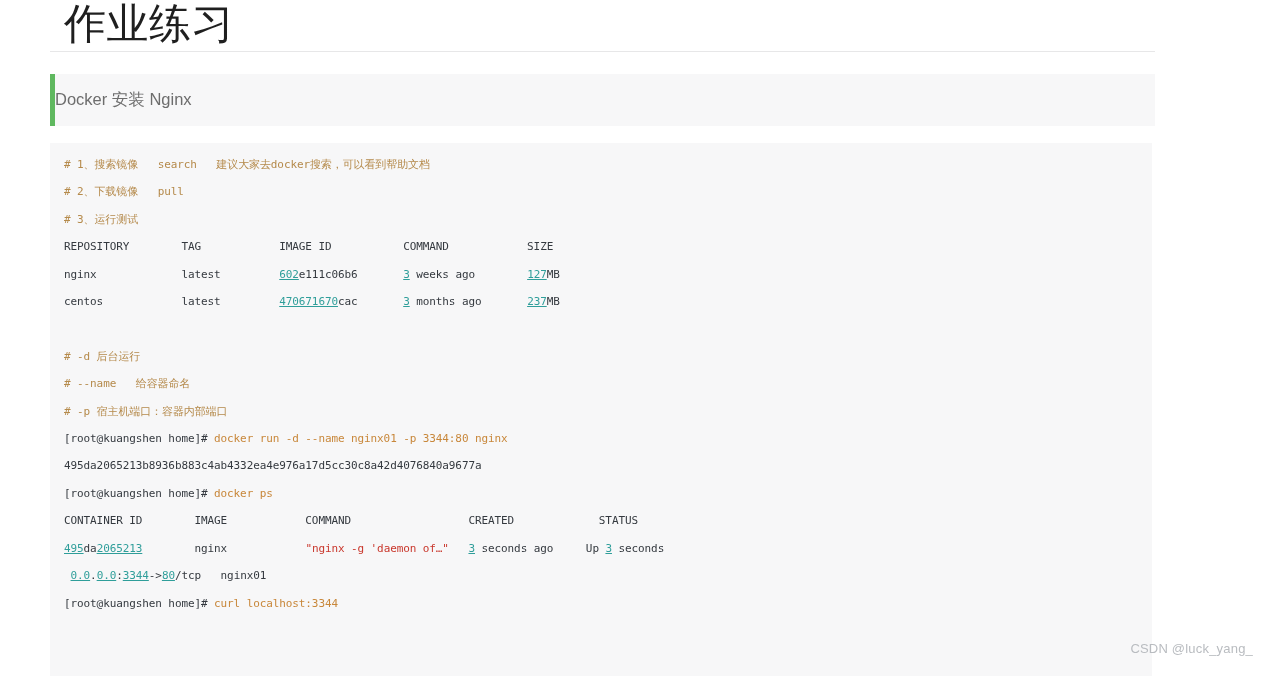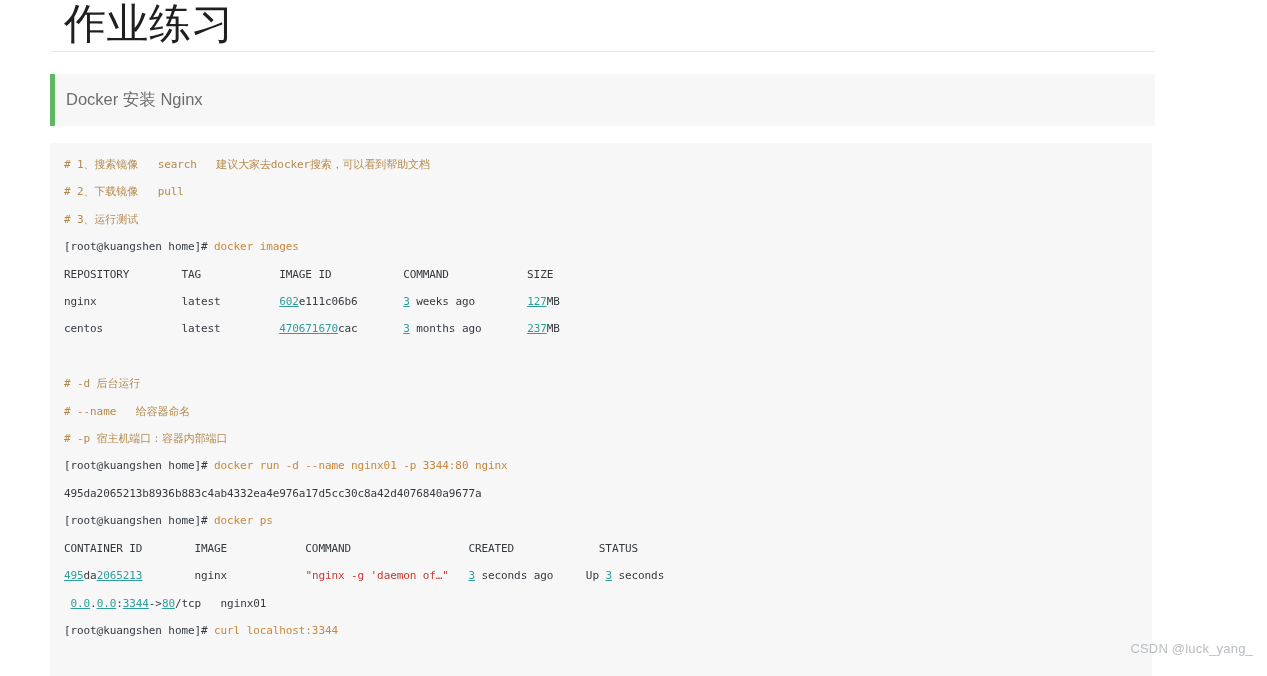--- a/index.html
+++ b/index.html
@@ -43,21 +43,21 @@
     top: 74px;
     width: 1105px;
     height: 52px;
     background: #f7f7f8;
     border-left: 5px solid #5fb85f;
     box-sizing: border-box;
     display: flex;
     align-items: center;
   }
   #blockquote-text {
-    padding-left: 11px;
+    padding-left: 0;
     font-size: 16.5px;
     color: #6d6d6d;
     font-family: "Liberation Sans", sans-serif;
   }
 
   
   #code-block {
     position: absolute;
     left: 50px;
     top: 143px;
@@ -105,21 +105,20 @@
 
 <div id="blockquote">
   <div id="blockquote-text">Docker 安装 Nginx</div>
 </div>
 
 <div id="code-block">
   <div id="code-lines">
       <div class="code-line"><span class="cmt"># 1、搜索镜像   search   建议大家去docker搜索，可以看到帮助文档</span></div>
       <div class="code-line"><span class="cmt"># 2、下载镜像   pull</span></div>
       <div class="code-line"><span class="cmt"># 3、运行测试</span></div>
-      <div class="code-line"><span class="prompt">[root@kuangshen home]# </span><span class="cmd">docker images</span></div>
       <div class="code-line"><span class="plain">REPOSITORY        TAG            IMAGE ID           COMMAND            SIZE</span></div>
       <div class="code-line"><span class="plain">nginx             latest         </span><span class="num">602</span><span class="plain">e111c06b6       </span><span class="num">3</span><span class="plain"> weeks ago        </span><span class="num">127</span><span class="plain">MB</span></div>
       <div class="code-line"><span class="plain">centos            latest         </span><span class="num">470671670</span><span class="plain">cac       </span><span class="num">3</span><span class="plain"> months ago       </span><span class="num">237</span><span class="plain">MB</span></div>
       <div class="code-line"><span class="blank"> </span></div>
       <div class="code-line"><span class="cmt"># -d 后台运行</span></div>
       <div class="code-line"><span class="cmt"># --name   给容器命名</span></div>
       <div class="code-line"><span class="cmt"># -p 宿主机端口：容器内部端口</span></div>
       <div class="code-line"><span class="prompt">[root@kuangshen home]# </span><span class="cmd">docker run -d --name nginx01 -p 3344:80 nginx</span></div>
       <div class="code-line"><span class="plain">495da2065213b8936b883c4ab4332ea4e976a17d5cc30c8a42d4076840a9677a</span></div>
       <div class="code-line"><span class="prompt">[root@kuangshen home]# </span><span class="cmd">docker ps</span></div>

